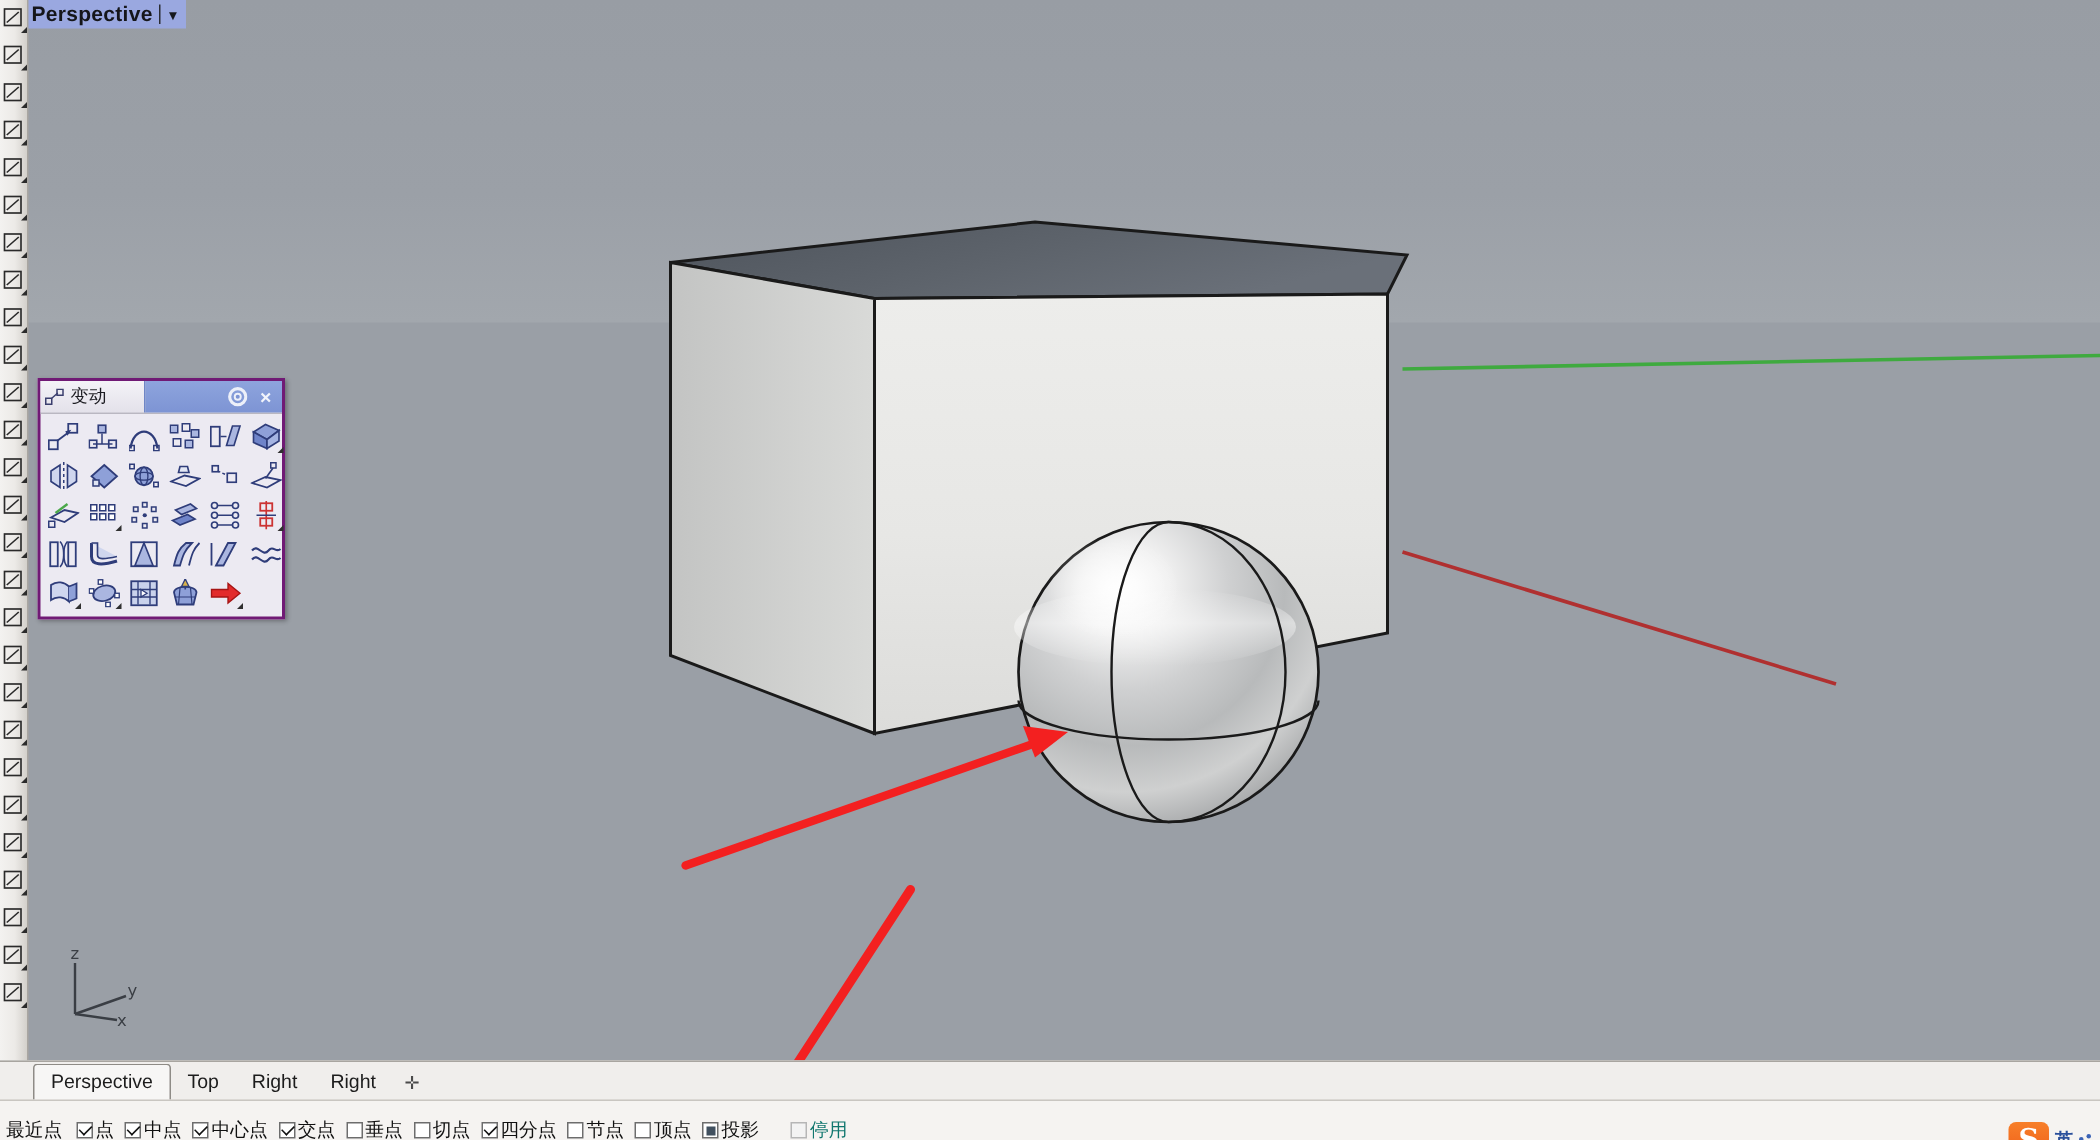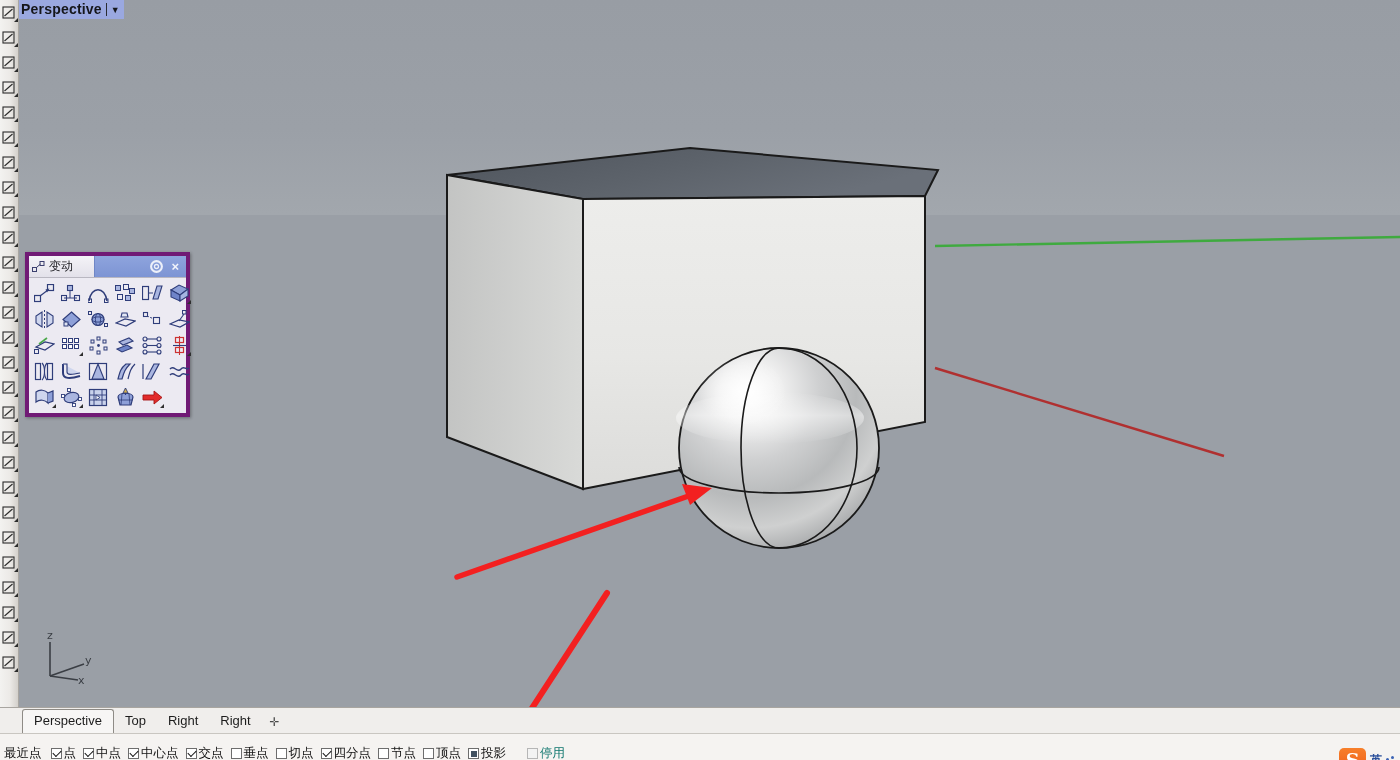--- a/index.html
+++ b/index.html
@@ -63,21 +63,21 @@
     position:absolute; right:1px; bottom:3px;
     width:0; height:0;
     border-left:4px solid transparent;
     border-bottom:4px solid #2b2b2b;
   }
 
   
   #xform {
     position:absolute; left:25px; top:252px; width:165px;
     background:#eceaf2;
-    border:4px solid #701a75;
+    border:2px solid #701a75;
     box-shadow:1px 1px 3px rgba(0,0,0,.32);
   }
   #xform-title {
     height:22px; display:flex; align-items:center;
     background:linear-gradient(#f4f3f7,#e3e1ea);
     border-bottom:1px solid #b9b7c1;
     position:relative;
   }
   #xf-grip { width:18px; display:flex; align-items:center; justify-content:center; }
   #xf-label {

